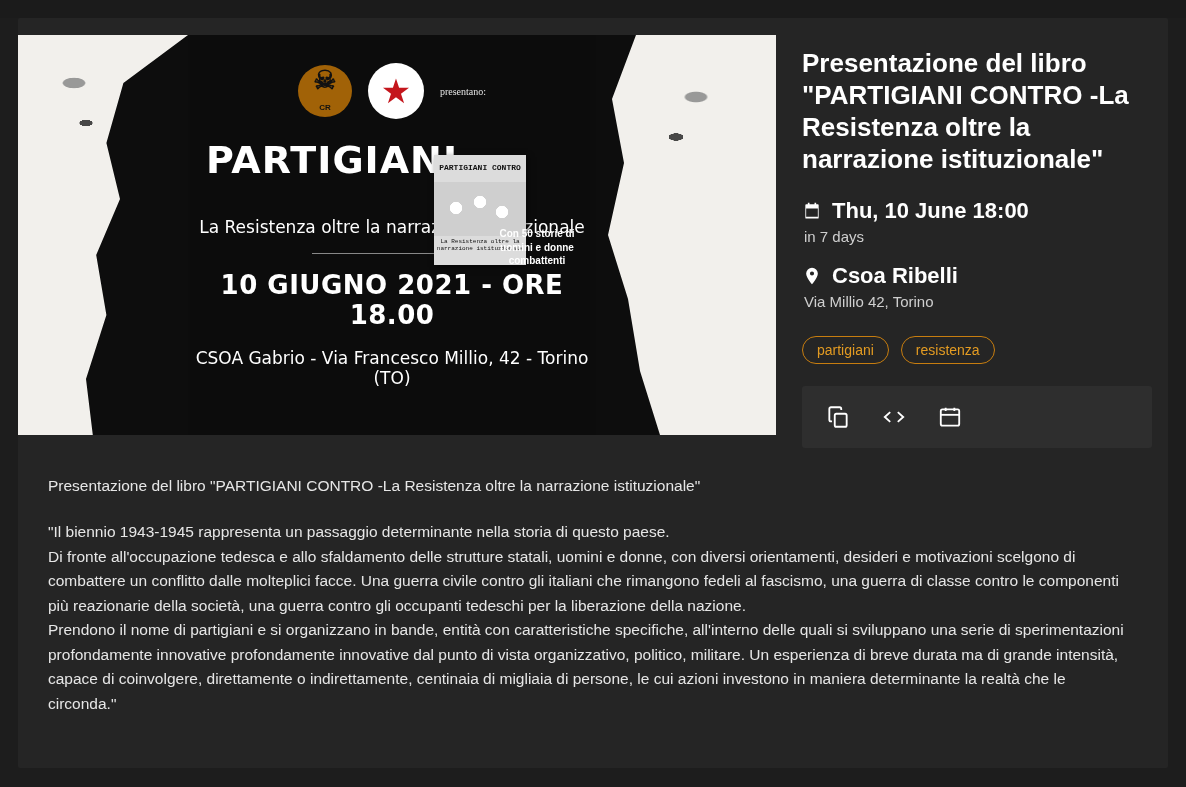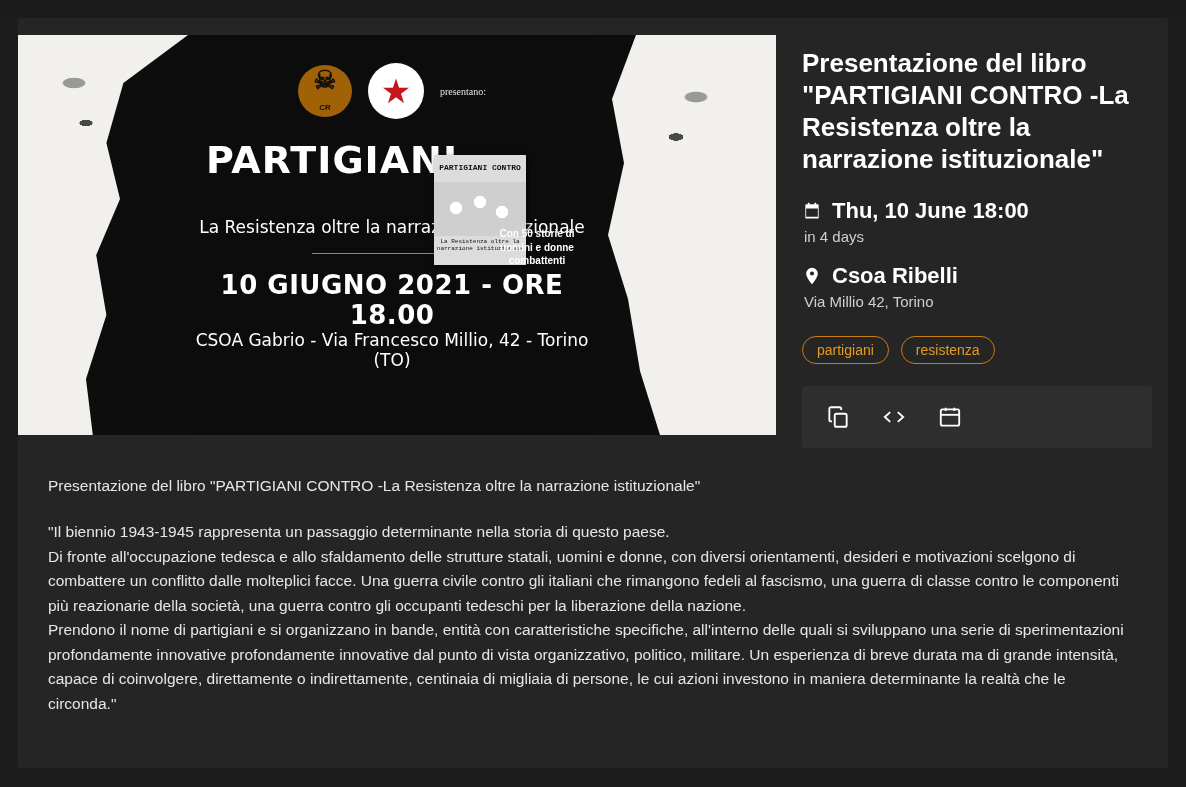--- a/index.html
+++ b/index.html
@@ -207,20 +207,21 @@
   }
   .poster-date {
     font-family: "DejaVu Sans", sans-serif;
     font-weight: bold;
     font-size: 26px;
     letter-spacing: .5px;
   }
   .poster-place {
     font-family: "DejaVu Sans", sans-serif;
     font-size: 17px;
+    margin-top: 18px;
   }
   
   .info-panel {
     flex: 1;
     padding: 30px 16px 0 26px;
     min-width: 0;
   }
   .event-title {
     font-size: 26px;
     line-height: 1.23;
@@ -338,21 +339,21 @@
         <h1 class="event-title">Presentazione del libro "PARTIGIANI CONTRO -La Resistenza oltre la narrazione istituzionale"</h1>
 
         <div class="meta-line">
           <span>
             <svg class="icon-svg" viewBox="0 0 24 24" aria-hidden="true">
               <path d="M7 2h2v2h6V2h2v2h2a1 1 0 0 1 1 1v15a1 1 0 0 1-1 1H5a1 1 0 0 1-1-1V5a1 1 0 0 1 1-1h2V2zm12 7H5v10h14V9z"></path>
             </svg>
           </span>
           <span>Thu, 10 June 18:00</span>
         </div>
-        <div class="meta-sub">in 4 days</div>
+        <div class="meta-sub">in 7 days</div>
 
         <div class="meta-line">
           <span>
             <svg class="icon-svg" viewBox="0 0 24 24" aria-hidden="true">
               <path d="M12 2a7 7 0 0 0-7 7c0 5.25 7 13 7 13s7-7.75 7-13a7 7 0 0 0-7-7zm0 9.5A2.5 2.5 0 1 1 12 6.5a2.5 2.5 0 0 1 0 5z"></path>
             </svg>
           </span>
           <span>Csoa Ribelli</span>
         </div>
         <div class="meta-sub tight">Via Millio 42, Torino</div>

